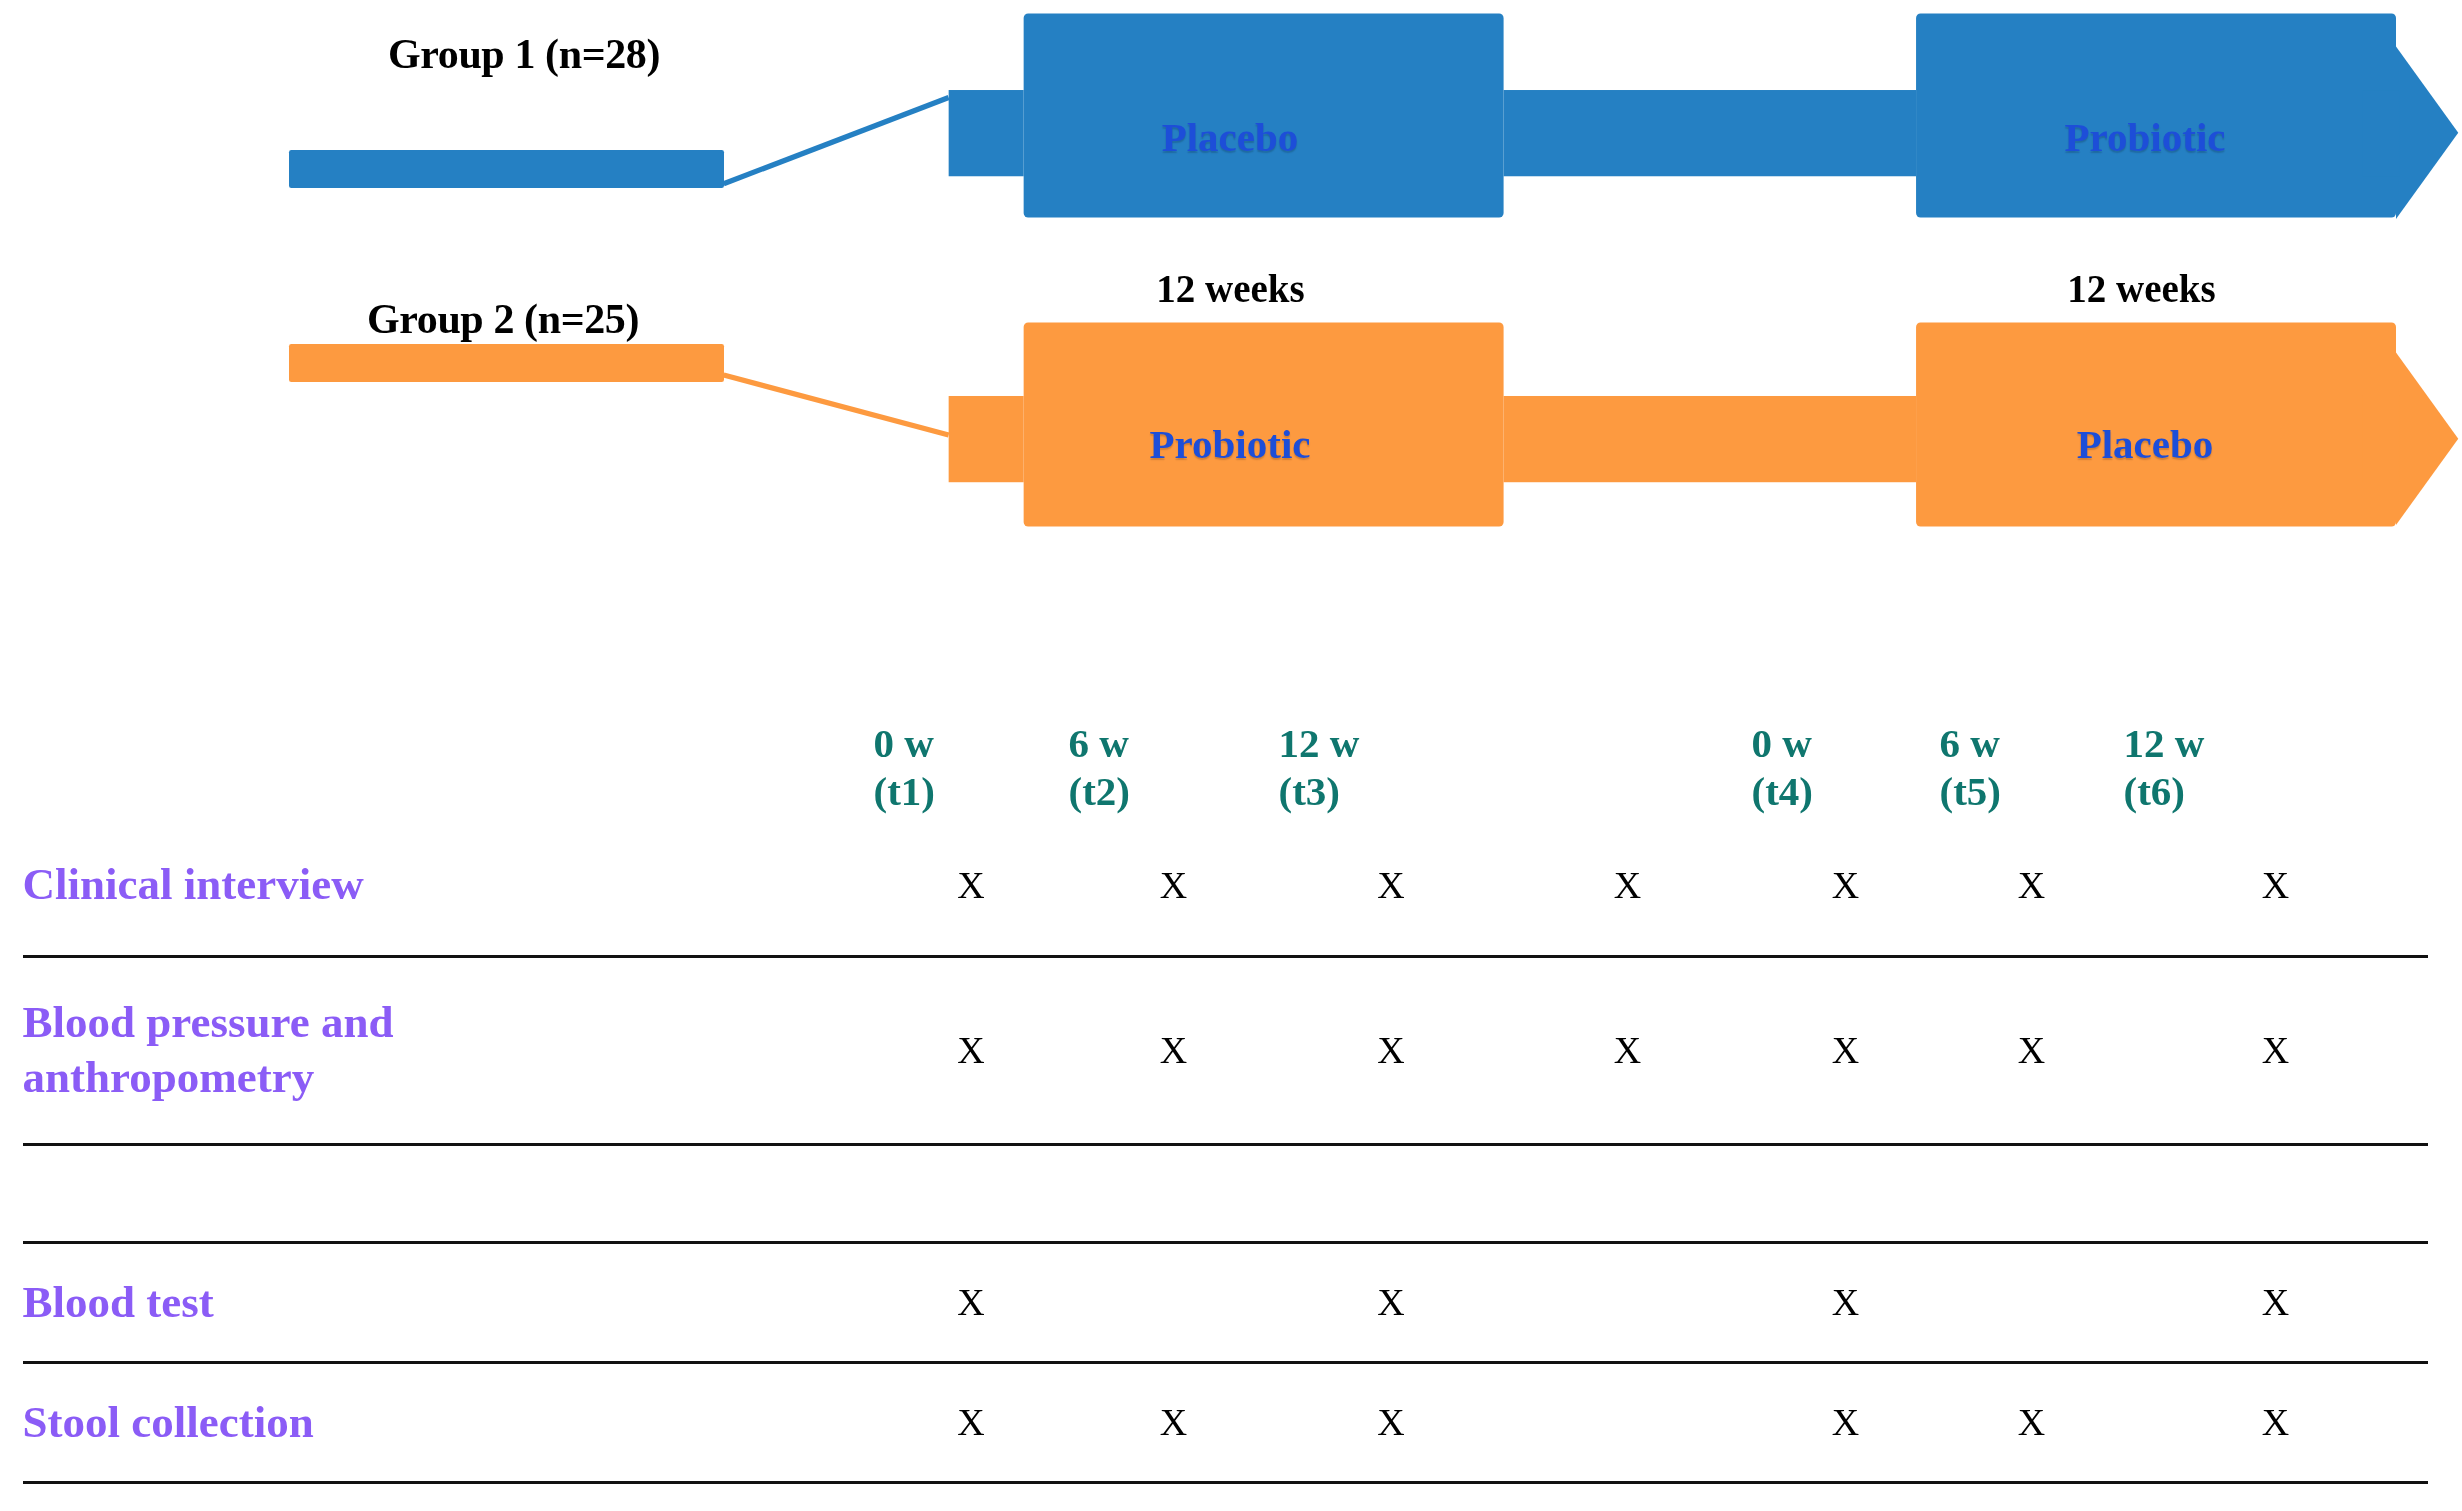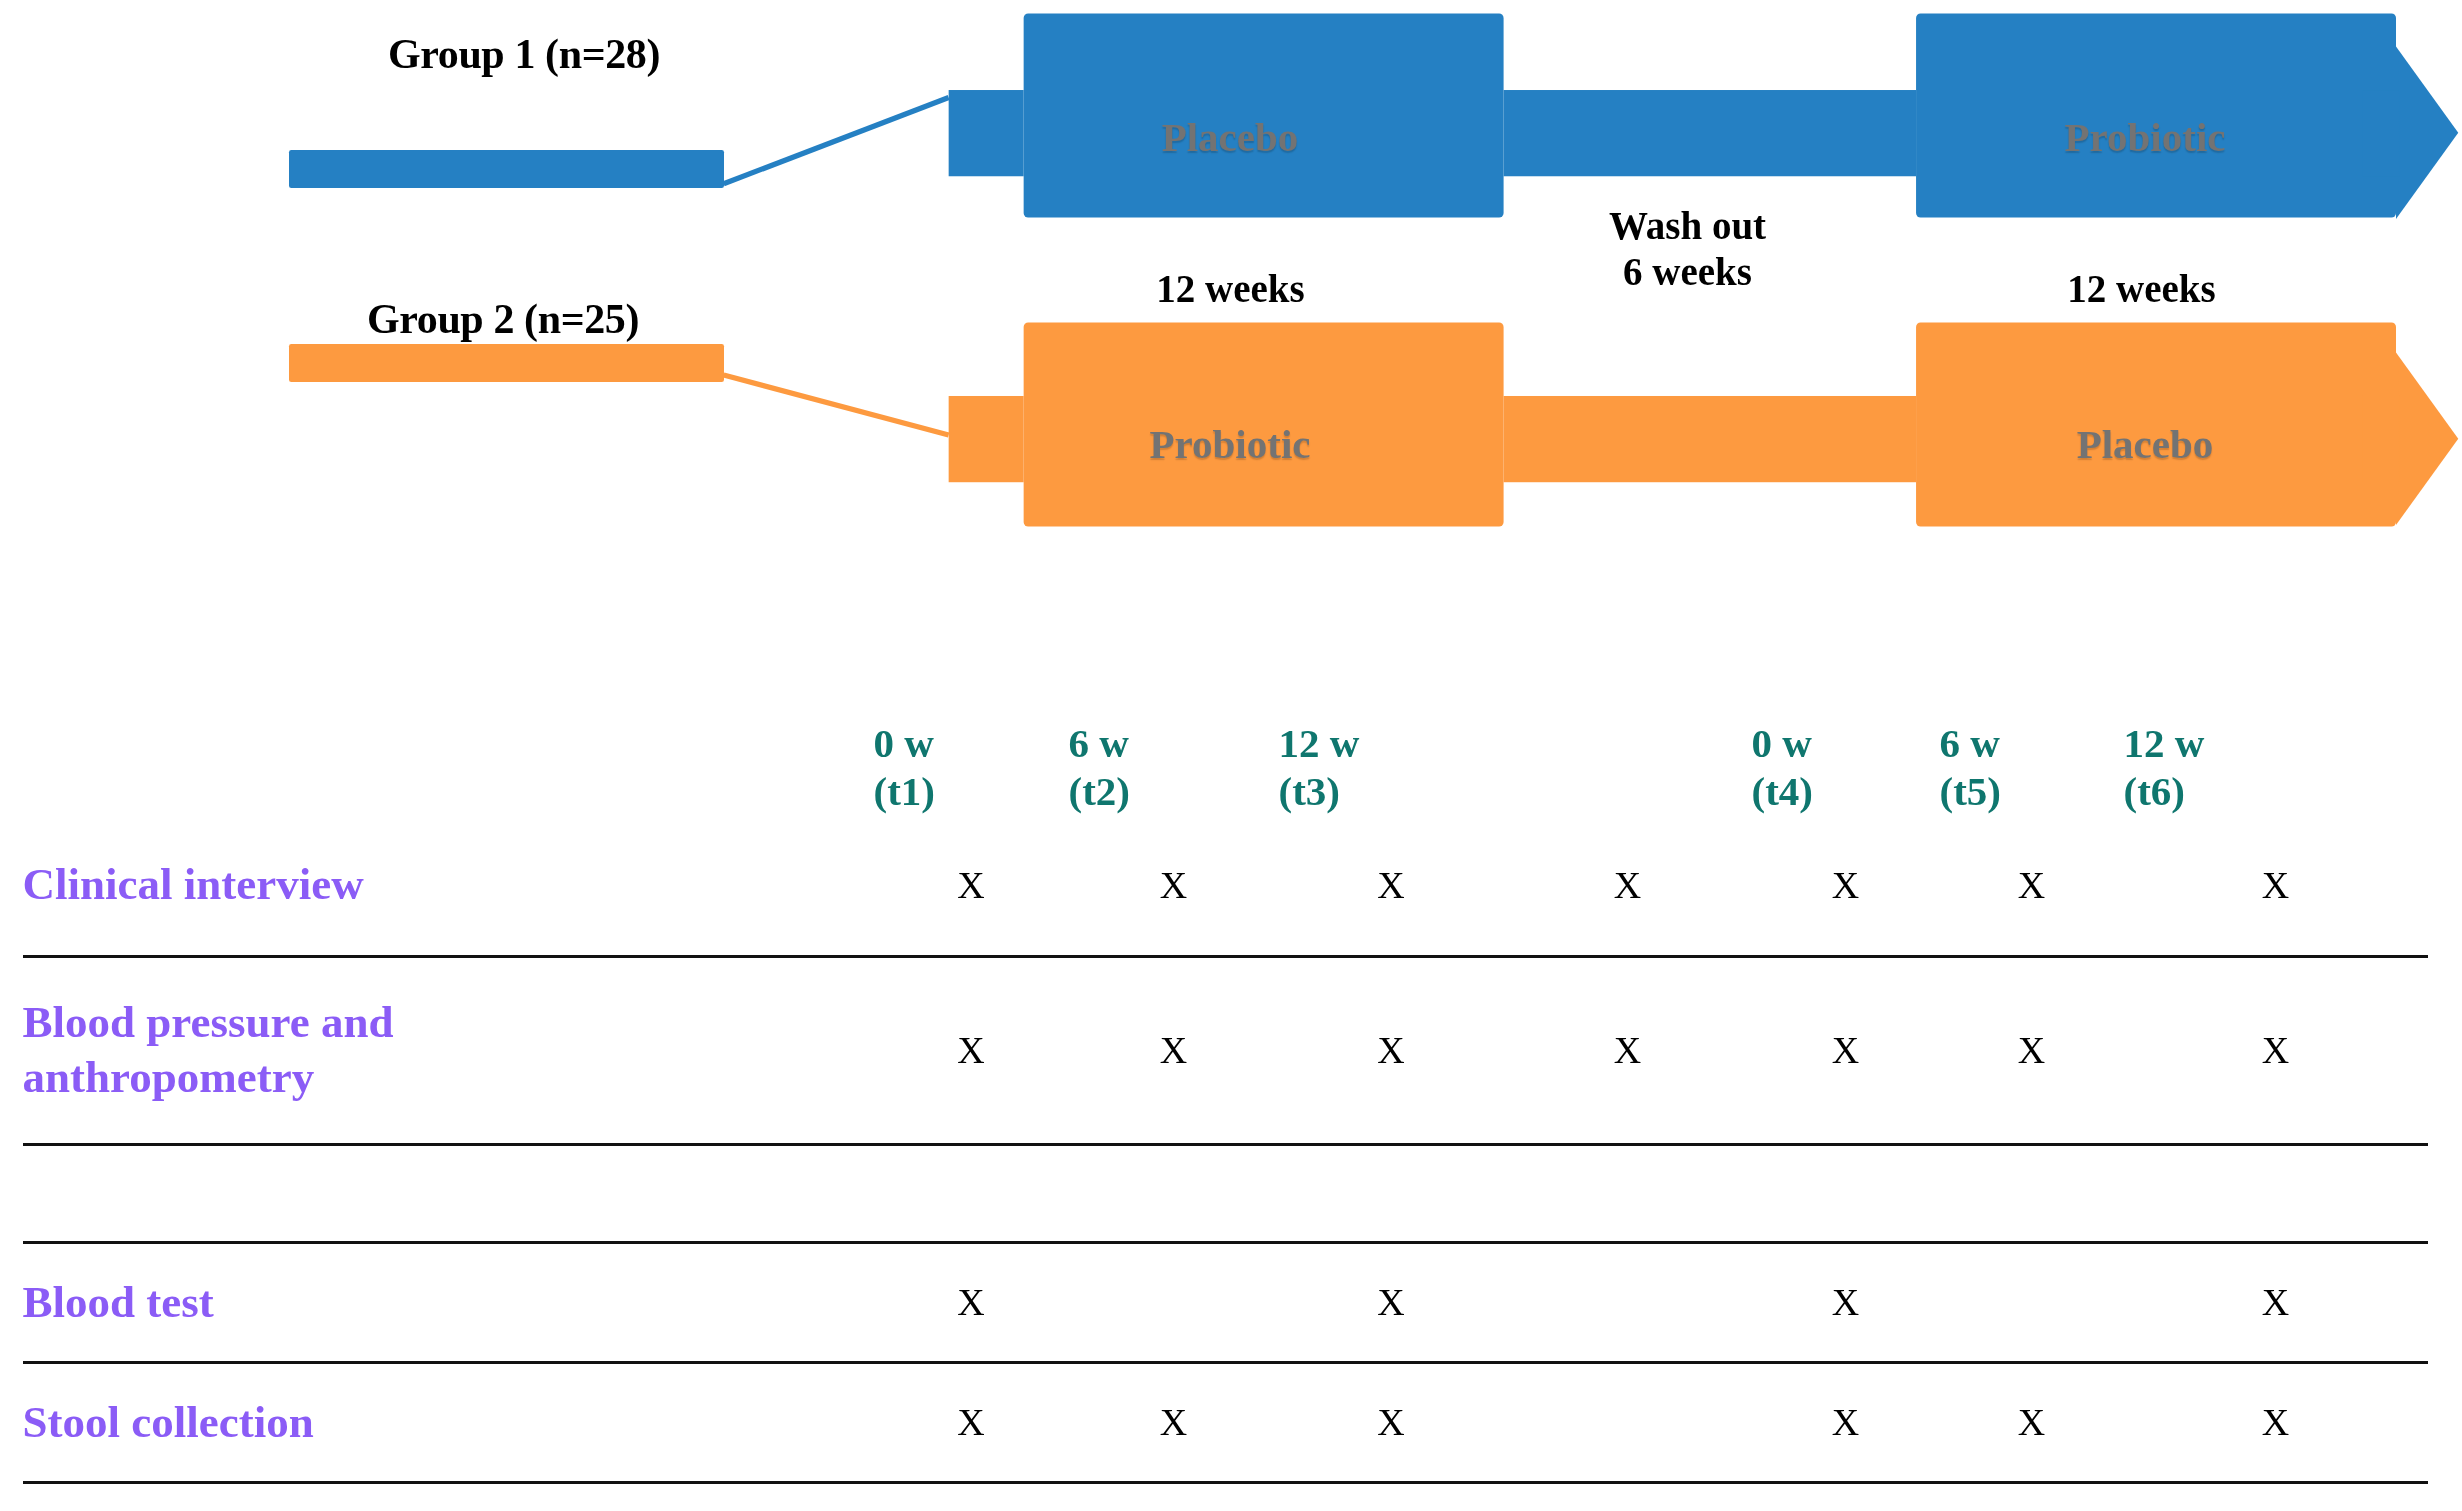--- a/index.html
+++ b/index.html
@@ -26,21 +26,21 @@
   }
   #grp1-label{left:299px;top:30px;width:450px;}
   #grp2-label{left:278px;top:255px;width:450px;margin-top:40px;}
 
   .legend-bar{position:absolute;border-radius:2.3px;}
   #grp1-bar{left:289px;top:150px;width:435px;height:38px;background:#2580C3;}
   #grp2-bar{left:289px;top:344px;width:435px;height:38px;background:#FD9A40;}
 
   .arm-text{
     position:absolute;
-    color:#737373;
+    color:#1d4ed8;
     font-weight:bold;
     font-size:41px;
     white-space:nowrap;
     text-align:center;
     text-shadow:0 1.5px 1.5px rgba(0,0,0,0.18);
   }
   #t-placebo1{left:990px;top:113px;width:480px;}
   #t-probiotic1{left:1905px;top:113px;width:480px;}
   #t-probiotic2{left:990px;top:420px;width:480px;}
   #t-placebo2{left:1905px;top:420px;width:480px;}
@@ -142,24 +142,20 @@
 
   <div class="grp-label" id="grp1-label">Group 1 (n=28)</div>
   <div class="grp-label" id="grp2-label">Group 2 (n=25)</div>
 
   <div class="arm-text" id="t-placebo1">Placebo</div>
   <div class="arm-text" id="t-probiotic1">Probiotic</div>
   <div class="arm-text" id="t-probiotic2">Probiotic</div>
   <div class="arm-text" id="t-placebo2">Placebo</div>
 
   <div class="phase-label" id="ph-left">12 weeks</div>
-  <div class="phase-label" id="ph-mid">
-    <div>Wash out</div>
-    <div>6 weeks</div>
-  </div>
   <div class="phase-label" id="ph-right">12 weeks</div>
 </div>
 
 <div id="schedule">
   <table id="sched-table">
     <colgroup>
       <col style="width:851px">
       <col style="width:195px">
       <col style="width:210px">
       <col style="width:225px">

